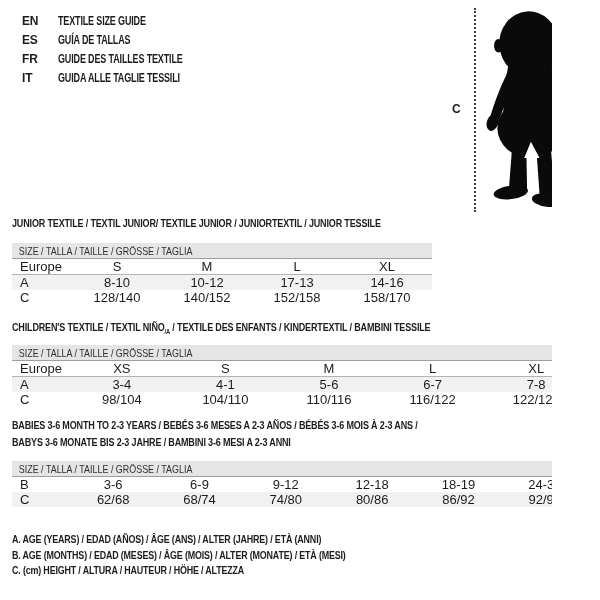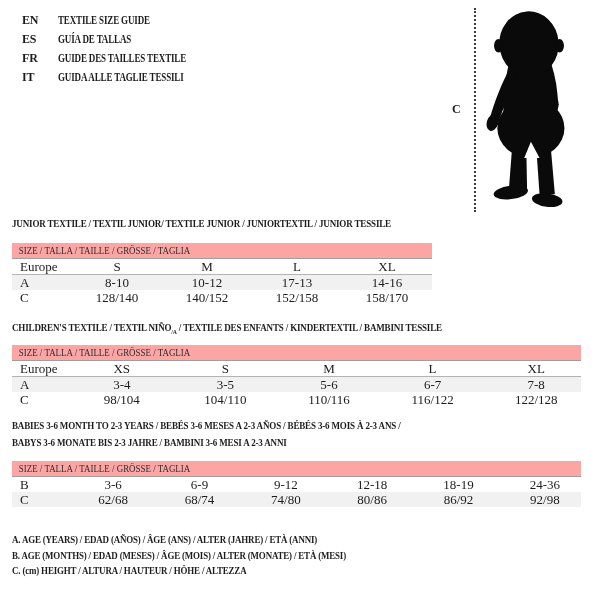--- a/index.html
+++ b/index.html
@@ -1,17 +1,17 @@
 <!DOCTYPE html>
 <html><head>
 <meta charset="utf-8">
 <style>
   html,body{margin:0;padding:0;background:#fff;}
   .canvas{position:relative;width:552px;height:600px;background:#ffffff;overflow:hidden;
-          font-family:Liberation Serif, serif;color:#1c1c1c;padding-left:29px;}
+          font-family:Liberation Sans, sans-serif;color:#1c1c1c;}
 
   
   .lang-block{position:absolute;left:22px;top:11px;}
   .lang-row{display:flex;height:19px;align-items:center;}
   .lang-code{width:36px;font-size:12px;font-weight:700;letter-spacing:-.2px;}
   .lang-title{font-size:12px;font-weight:700;white-space:nowrap;letter-spacing:-.2px;
               transform:scaleX(.75);transform-origin:0 50%;}
 
   
   .dotline{position:absolute;left:474px;top:8px;height:204px;width:0;
@@ -19,21 +19,21 @@
   .measure-c{position:absolute;left:452px;top:102px;font-size:12px;font-weight:700;}
   .silhouette{position:absolute;left:483px;top:5px;width:115px;height:211px;}
 
   
   .heading{position:absolute;left:12px;font-size:11px;font-weight:700;white-space:nowrap;
            letter-spacing:-.2px;transform:scaleX(.82);transform-origin:0 50%;line-height:17px;}
   .sub{font-size:7px;vertical-align:sub;}
 
   
   .tbl{position:absolute;left:12px;}
-  .bar{height:15px;background:#fca5a5;border-bottom:1px solid #9e9e9e;
+  .bar{height:15px;background:#e5e5e5;border-bottom:1px solid #9e9e9e;
        display:flex;align-items:center;}
   .bar span{padding-left:8px;font-size:10.5px;font-weight:500;color:#2e2e2e;
             white-space:nowrap;transform:scaleX(.85);transform-origin:0 50%;}
   .row{display:grid;height:15px;align-items:center;font-size:13px;}
   .row span{text-align:center;white-space:nowrap;}
   .row .lbl{text-align:left;padding-left:8px;}
   .row.europe{border-bottom:1px solid #b3b3b3;}
   .row.stripe{background:#f1f1f1;}
   .t1{width:420px;}
   .t1 .row{grid-template-columns:60px repeat(4,1fr);}
@@ -131,21 +131,21 @@
       <span class="lbl">Europe</span>
       <span>XS</span>
       <span>S</span>
       <span>M</span>
       <span>L</span>
       <span>XL</span>
     </div>
     <div class="row stripe">
       <span class="lbl">A</span>
       <span>3-4</span>
-      <span>3-5</span>
+      <span>4-1</span>
       <span>5-6</span>
       <span>6-7</span>
       <span>7-8</span>
     </div>
     <div class="row">
       <span class="lbl">C</span>
       <span>98/104</span>
       <span>104/110</span>
       <span>110/116</span>
       <span>116/122</span>

